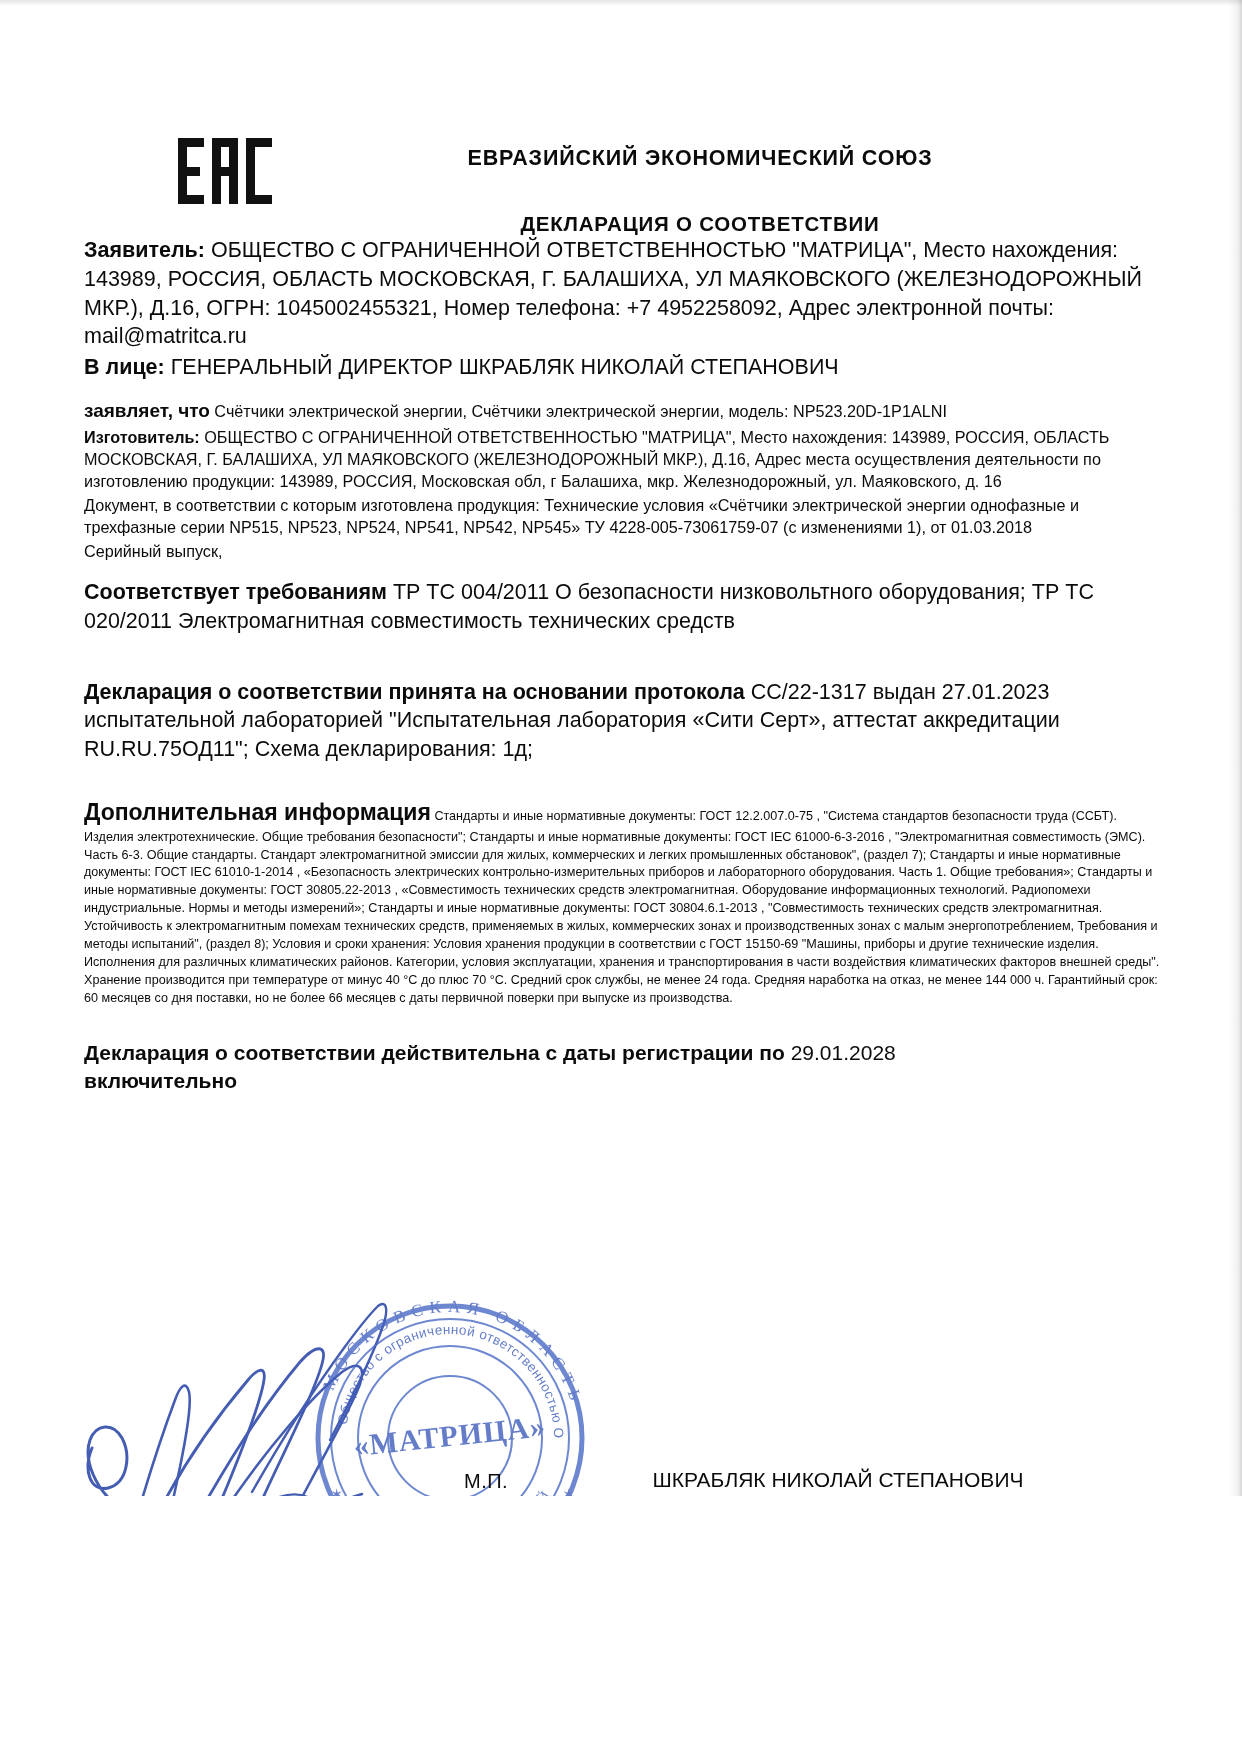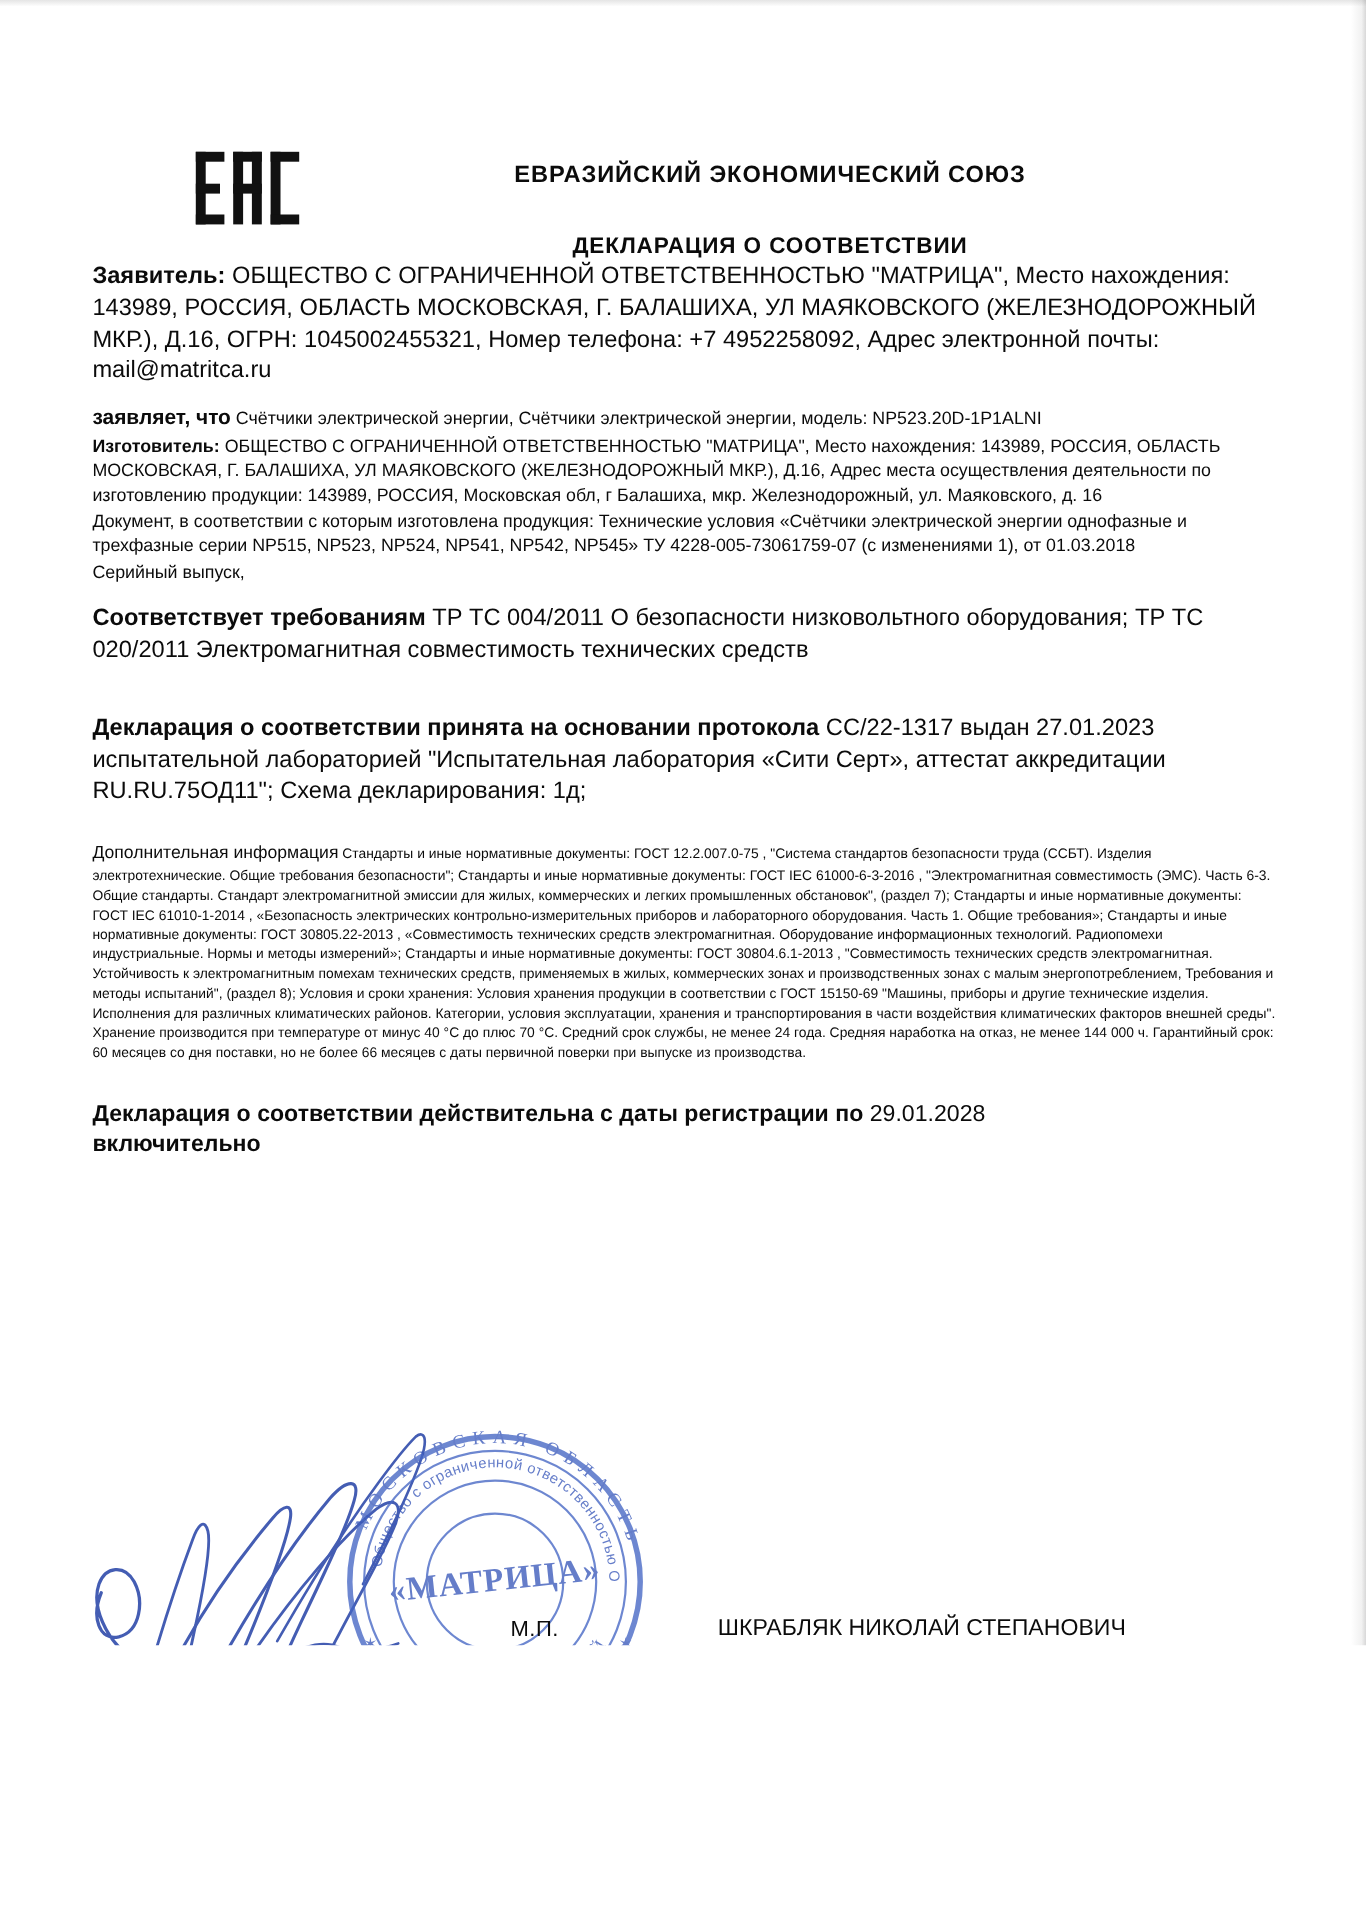--- a/index.html
+++ b/index.html
@@ -94,22 +94,22 @@
   .block-gap-sm { height: 14px; }
   .block-gap-md { height: 30px; }
   .block-gap-lg { height: 40px; }
 
   .lvl-small {
     font-size: 12.6px;
     line-height: 1.42;
     text-align: left;
   }
   .lvl-small b.addinfo-lead {
-    font-size: 16px;
-    font-weight: normal;
+    font-size: 23px;
+    font-weight: bold;
   }
 
   .valid-line {
     font-size: 21px;
     line-height: 1.32;
   }
   .valid-line b { font-weight: bold; }
 
   
   .sig-area {
@@ -223,20 +223,21 @@
     <div class="title-block">
       <div class="title-main">ЕВРАЗИЙСКИЙ ЭКОНОМИЧЕСКИЙ СОЮЗ</div>
       <div class="title-sub">ДЕКЛАРАЦИЯ О СООТВЕТСТВИИ</div>
     </div>
   </div>
 
   <div class="body-wrap">
 
     <p class="para lvl1"><b>Заявитель:</b><span> ОБЩЕСТВО С ОГРАНИЧЕННОЙ ОТВЕТСТВЕННОСТЬЮ "МАТРИЦА", Место нахождения: 143989, РОССИЯ, ОБЛАСТЬ МОСКОВСКАЯ, Г. БАЛАШИХА, УЛ МАЯКОВСКОГО (ЖЕЛЕЗНОДОРОЖНЫЙ МКР.), Д.16, ОГРН: 1045002455321, Номер телефона: +7 4952258092, Адрес электронной почты: mail@matritca.ru</span></p>
 
+    <p class="para lvl1"><b>В лице:</b><span> ГЕНЕРАЛЬНЫЙ ДИРЕКТОР ШКРАБЛЯК НИКОЛАЙ СТЕПАНОВИЧ</span></p>
 
     <div class="block-gap-sm"></div>
 
     <p class="para lvl2"><b class="lvl2-lead">заявляет, что</b><span>  Счётчики электрической энергии, Счётчики электрической энергии, модель: NP523.20D-1P1ALNI</span></p>
 
     <p class="para lvl2"><b>Изготовитель:</b><span> ОБЩЕСТВО С ОГРАНИЧЕННОЙ ОТВЕТСТВЕННОСТЬЮ "МАТРИЦА", Место нахождения: 143989, РОССИЯ, ОБЛАСТЬ МОСКОВСКАЯ, Г. БАЛАШИХА, УЛ МАЯКОВСКОГО (ЖЕЛЕЗНОДОРОЖНЫЙ МКР.), Д.16, Адрес места осуществления деятельности по изготовлению продукции: 143989, РОССИЯ, Московская обл, г Балашиха, мкр. Железнодорожный, ул. Маяковского, д. 16</span></p>
 
     <p class="para lvl2">Документ, в соответствии с которым изготовлена продукция: Технические условия «Счётчики электрической энергии однофазные и трехфазные серии NP515, NP523, NP524, NP541, NP542, NP545» ТУ 4228-005-73061759-07 (с изменениями 1), от 01.03.2018</p>
 
 

